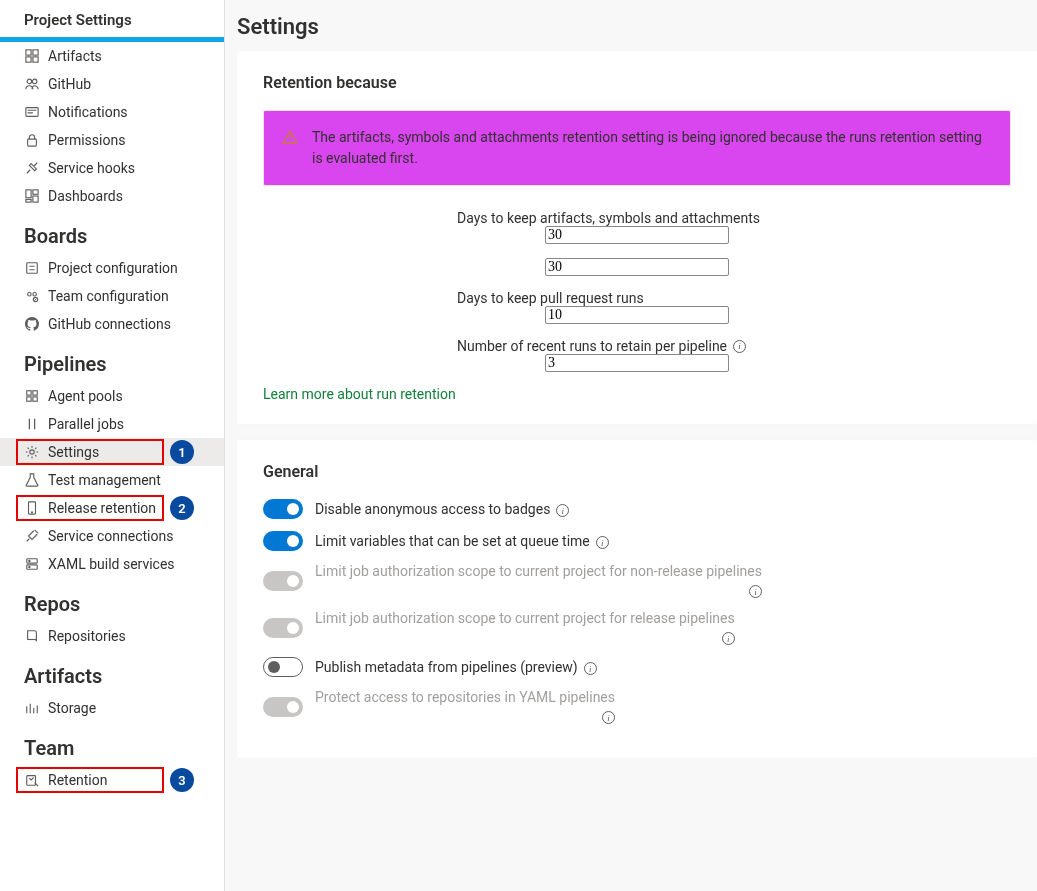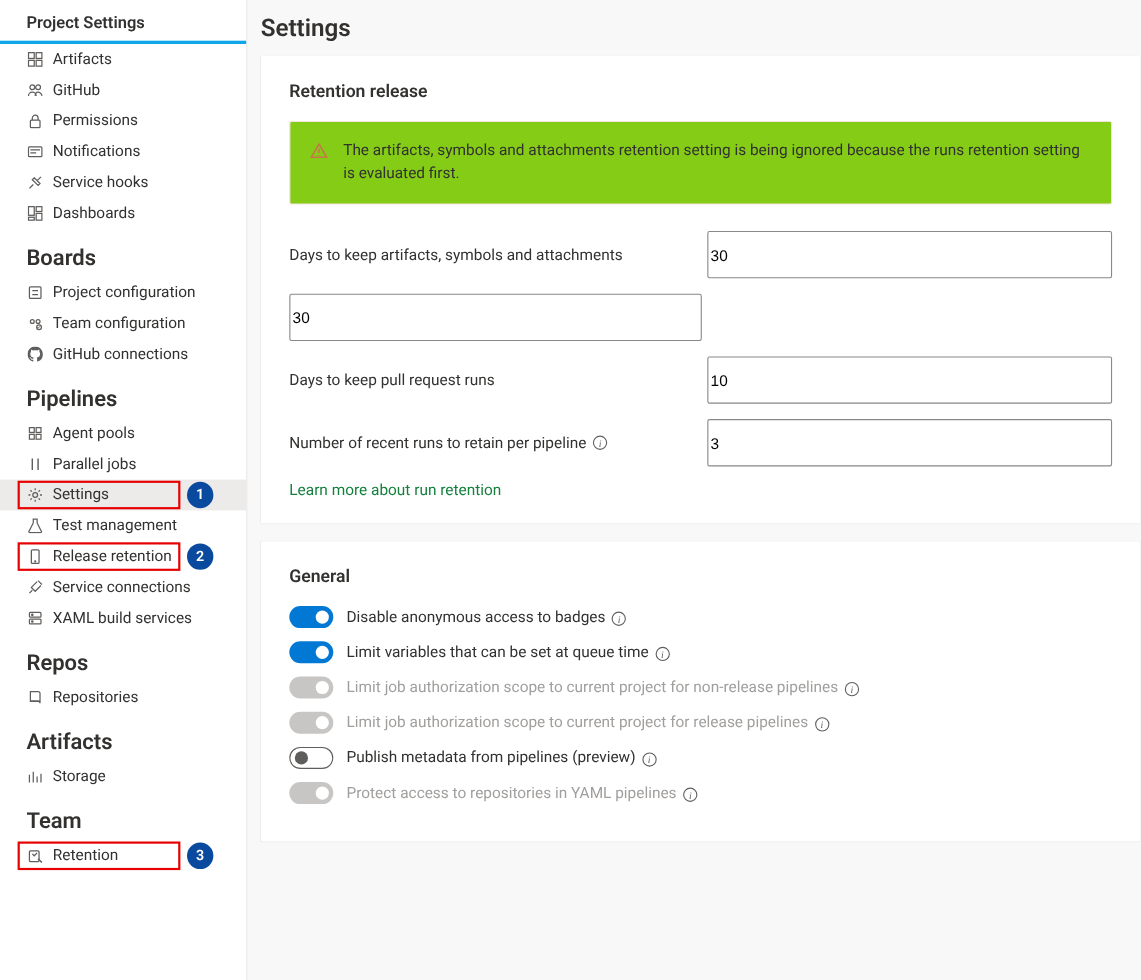--- a/index.html
+++ b/index.html
@@ -18,21 +18,21 @@
     width: 225px;
     background: #fff;
     border-right: 1px solid #e1e1e1;
     overflow-y: auto;
     flex-shrink: 0;
   }
   .sidebar-title {
     font-weight: 600;
     font-size: 15px;
     padding: 11px 14px 8px 24px;
-    border-bottom: 3px solid #0ea5e9;
+    border-bottom: 5px solid #0ea5e9;
   }
   .section-header {
     font-weight: 600;
     font-size: 20px;
     padding: 14px 14px 6px 24px;
     color: #323130;
   }
   .sidebar-item {
     display: flex;
     align-items: center;
@@ -87,54 +87,54 @@
     padding: 22px 26px;
     margin-bottom: 16px;
     box-shadow: 0 0 1px rgba(0,0,0,0.08);
   }
   .card-title {
     font-weight: 600;
     font-size: 16px;
     margin-bottom: 18px;
   }
   .alert {
-    background: #84cc16;
+    background: #d946ef;
     border: 1px solid #f3e4db;
     border-radius: 2px;
     display: flex;
     gap: 14px;
     padding: 16px 18px;
     margin-bottom: 24px;
     align-items: flex-start;
   }
   .alert .alert-icon { color: #c9754c; flex-shrink:0; margin-top:2px; }
   .alert .alert-text { font-size: 14px; color: #323130; line-height: 1.5; }
   .form-row {
     display: flex;
     align-items: center;
     margin-bottom: 14px;
-    gap: 20px;
+    flex-direction: column;
   }
   .form-label {
     width: 360px;
     font-size: 14px;
     color: #323130;
     display: flex;
     align-items: center;
     gap: 6px;
   }
   .form-input {
     flex: 1;
     max-width: 375px;
     height: 43px;
     border: 1px solid #8a8886;
     border-radius: 2px;
     padding: 0 2px;
     font-size: 14px;
-    font-family: Liberation Sans, sans-serif;
+    font-family: Liberation Serif, serif;
   }
   .link {
     color: #15803d;
     cursor: pointer;
     font-size: 14px;
   }
   .toggle-row {
     display: flex;
     align-items: center;
     gap: 12px;
@@ -159,21 +159,21 @@
   }
   .toggle.on .knob { right: 4px; background: #fff; }
   .toggle.off .knob { left: 4px; background: #605e5c; }
   .toggle-label {
     font-size: 14px;
     color: #323130;
     display: flex;
     align-items: flex-end;
     gap: 6px;
   }
-  .toggle-label.disabled { color: #a19f9d; }
+  .toggle-label.disabled { color: #a19f9d; flex-direction: column; }
   .info-icon {
     width: 13px; height: 13px;
     border: 1px solid currentColor;
     border-radius: 50%;
     display: inline-flex;
     align-items: center;
     justify-content: center;
     font-size: 9px;
     font-style: italic;
     font-family: serif;
@@ -205,34 +205,34 @@
           <circle cx="11" cy="5" r="2.5"></circle>
           <path d="M1 14c0-2.5 2-4 4-4s4 1.5 4 4"></path>
           <path d="M8 14c0-2.5 1.5-4 3-4s4 1.5 4 4"></path>
         </svg>
     </span>
     <span class="label">GitHub</span>
   </div>
   <div class="sidebar-item">
     <span class="icon">
       <svg width="14" height="14" viewBox="0 0 16 16" fill="none" stroke="currentColor" stroke-width="1.3">
+          <rect x="1" y="3" width="14" height="10" rx="1"></rect>
+          <path d="M3 6h10M3 9h6"></path>
+        </svg>
+    </span>
+    <span class="label">Notifications</span>
+  </div>
+  <div class="sidebar-item">
+    <span class="icon">
+      <svg width="14" height="14" viewBox="0 0 16 16" fill="none" stroke="currentColor" stroke-width="1.3">
           <rect x="3" y="7" width="10" height="8" rx="1"></rect>
           <path d="M5 7V5a3 3 0 016 0v2"></path>
         </svg>
     </span>
     <span class="label">Permissions</span>
-  </div>
-  <div class="sidebar-item">
-    <span class="icon">
-      <svg width="14" height="14" viewBox="0 0 16 16" fill="none" stroke="currentColor" stroke-width="1.3">
-          <rect x="1" y="3" width="14" height="10" rx="1"></rect>
-          <path d="M3 6h10M3 9h6"></path>
-        </svg>
-    </span>
-    <span class="label">Notifications</span>
   </div>
   <div class="sidebar-item">
     <span class="icon">
       <svg width="14" height="14" viewBox="0 0 16 16" fill="none" stroke="currentColor" stroke-width="1.3">
           <path d="M6 10l-4 4M10 6l4-4M7 3l6 6-2 2-6-6z"></path>
         </svg>
     </span>
     <span class="label">Service hooks</span>
   </div>
   <div class="sidebar-item">
@@ -381,21 +381,21 @@
     <span class="label">Retention</span>
     <span class="highlight-box"></span>
     <span class="badge">3</span>
   </div>
 </nav>
 
 <main class="main">
   <h1 class="page-title">Settings</h1>
 
   <section class="card">
-    <div class="card-title">Retention release</div>
+    <div class="card-title">Retention because</div>
 
     <div class="alert">
       <span class="alert-icon">
         <svg width="16" height="16" viewBox="0 0 16 16" fill="none" stroke="currentColor" stroke-width="1.4">
             <path d="M8 2L1 14h14L8 2z"></path>
             <path d="M8 6v4M8 12v.5"></path>
           </svg>
       </span>
       <span class="alert-text">The artifacts, symbols and attachments retention setting is being ignored because the runs retention setting is evaluated first.</span>
     </div>

